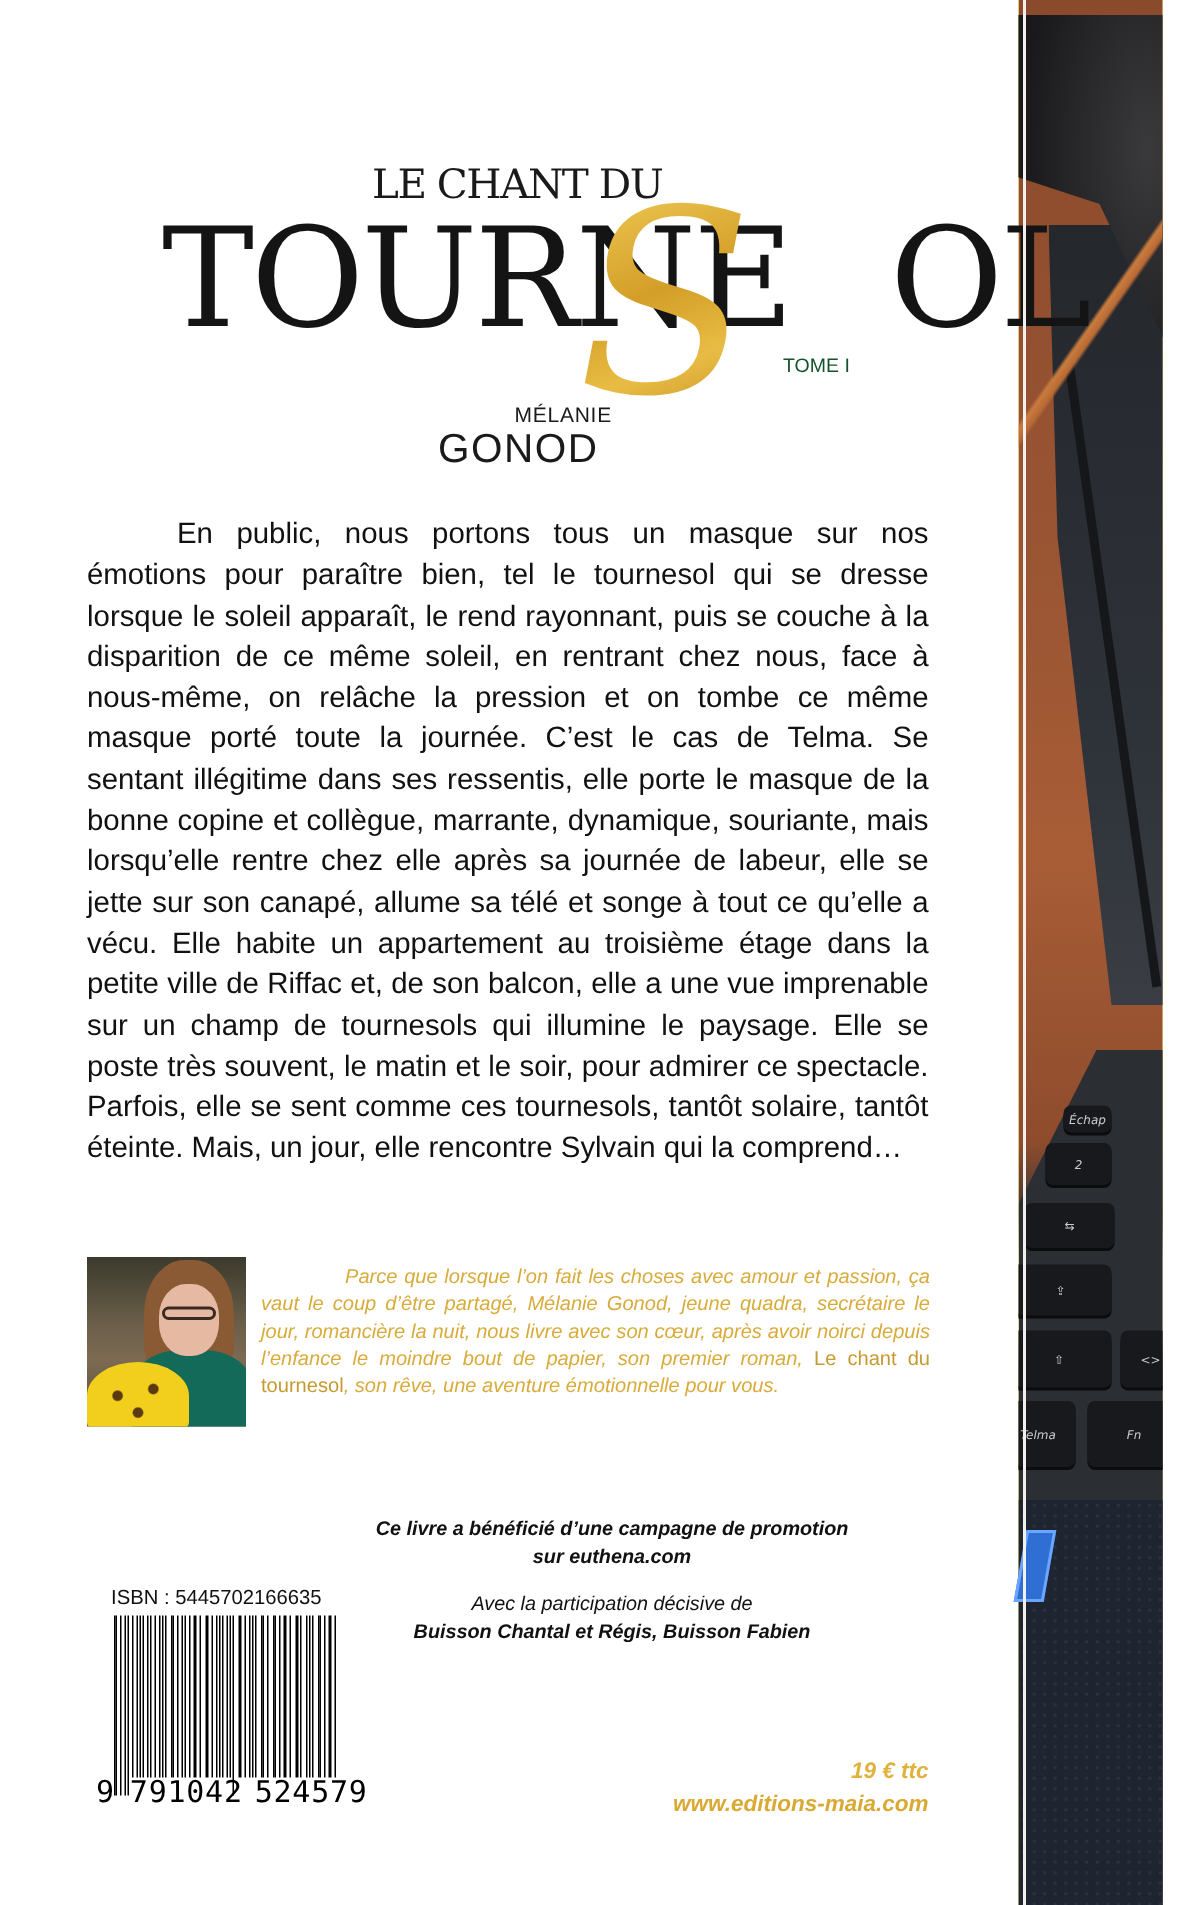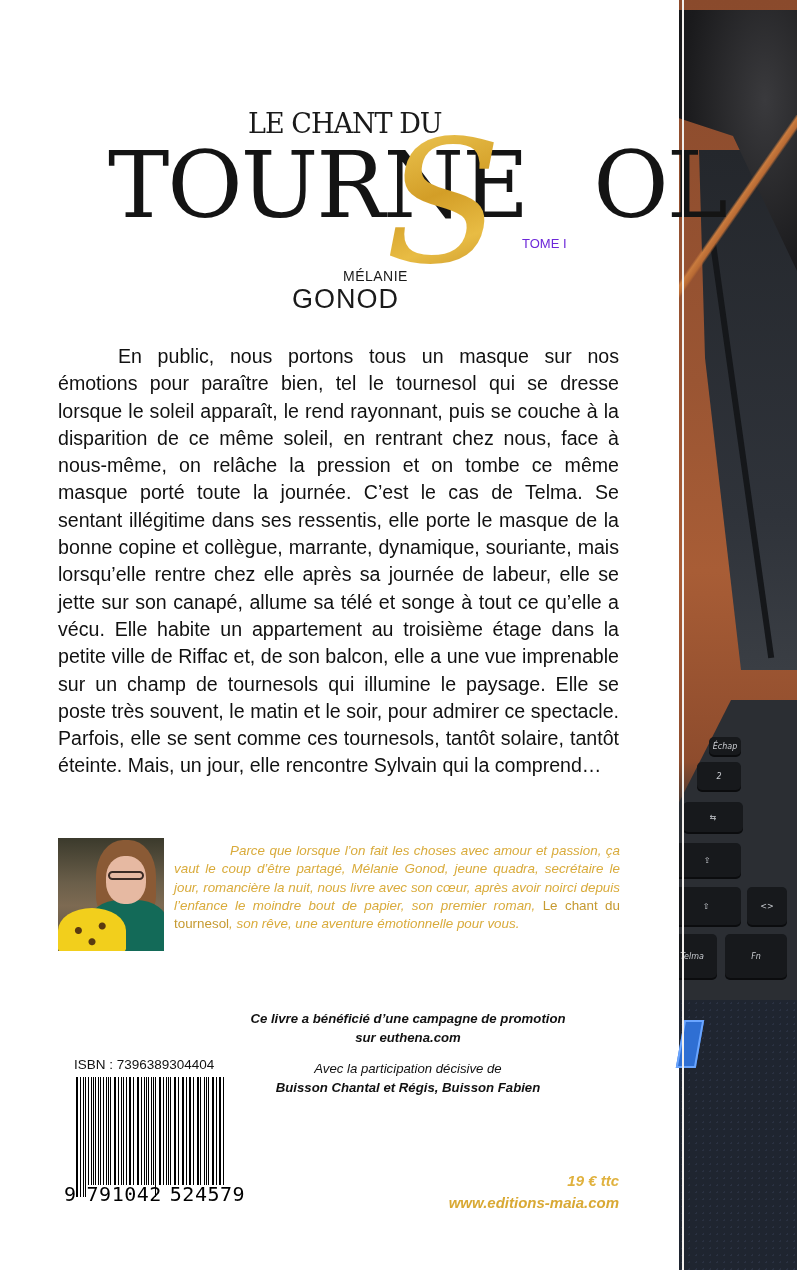--- a/index.html
+++ b/index.html
@@ -1,19 +1,19 @@
 <!DOCTYPE html>
 <html><head>
 <meta charset="utf-8">
 <style>
   html, body { margin:0; padding:0; }
   body { width:797px; height:1270px; position:relative; overflow:hidden; background:#ffffff; font-family:"Liberation Sans", sans-serif; }
 
   
-  .photo-strip { position:absolute; left:679px; top:0; width:118px; height:1270px; overflow:hidden; background:#fde047; }
+  .photo-strip { position:absolute; left:679px; top:0; width:96px; height:1270px; overflow:hidden; background:#fde047; }
   .strip-line { position:absolute; left:682px; top:0; width:2px; height:1270px; background:#f2efec; z-index:3; }
   .ps-wood { position:absolute; left:0; top:0; width:118px; height:1270px;
              background:linear-gradient(180deg,#8a4a2c 0%,#9a5533 30%,#a85d36 45%,#8e4c2d 60%,#3b3634 64%,#c7c3bf 66%,#c9c5c1 70%,#33343a 72%); }
   .ps-leather { position:absolute; left:-10px; top:10px; width:160px; height:300px; background:radial-gradient(ellipse at 60% 30%,#3a3a3d 0%,#1a1a1c 60%,#121214 100%);
                 clip-path:polygon(0 0,100% 0,100% 100%,88% 96%,40% 42%,0 35%); }
   .ps-leather-edge { position:absolute; left:0; top:115px; width:160px; height:210px;
                      background:linear-gradient(125deg,transparent 38%,#c97b3e 39%,#b86a34 41%,transparent 42%); }
   .ps-lid { position:absolute; left:20px; top:150px; width:120px; height:520px; background:linear-gradient(180deg,#24272c,#2f333a 70%,#3a3e44);
             clip-path:polygon(0 0,100% 0,100% 100%,35% 100%,5% 40%); }
   .ps-lid-bar { position:absolute; left:60px; top:240px; width:6px; height:420px; background:#15171a; transform:rotate(-8deg); }
@@ -22,21 +22,21 @@
   .ps-deck { position:absolute; left:0; top:1000px; width:130px; height:270px; background:radial-gradient(#2a3141 1px,transparent 1px) 0 0/7px 7px,#1f2530; }
   .key { position:absolute; background:#17191c; border-radius:5px; color:#c9ccd1; font-family:"DejaVu Sans", sans-serif; font-style:italic; font-size:8px; display:flex; align-items:center; justify-content:center; box-shadow:0 2px 0 #0b0c0e; }
   .sticker { position:absolute; left:680px; top:1020px; width:16px; height:44px; background:#2f6fd3; border:2px solid #6aa5ff; transform:skewX(-10deg); z-index:2; }
 
   
   .t-small { position:absolute; left:248px; top:108px; font-family:"DejaVu Serif", serif; font-size:27px; letter-spacing:-1px; color:#1a1a1a; font-weight:300; }
   .t-big { position:absolute; left:108px; top:140px; font-family:"DejaVu Serif", serif; font-size:92px; line-height:92px; color:#141414; letter-spacing:-2px; }
   .t-big .gap { display:inline-block; width:66px; }
   .t-s { position:absolute; left:385px; top:118px; font-family:"DejaVu Serif", serif; font-style:italic; font-size:170px; line-height:170px; color:#d8a935;
          background:linear-gradient(160deg,#f2cf5c 0%,#d39e27 45%,#e8bc44 70%,#c08a20 100%); -webkit-background-clip:text; background-clip:text; -webkit-text-fill-color:transparent; }
-  .t-tome { position:absolute; left:522px; top:236px; font-size:13px; color:#6d28d9; }
+  .t-tome { position:absolute; left:522px; top:236px; font-size:13px; color:#14532d; }
   .t-first { position:absolute; left:312px; top:268px; font-size:14px; color:#1a1a1a; letter-spacing:0.5px;margin-left:31px; }
   .t-last { position:absolute; left:292px; top:284px; font-size:27px; color:#1a1a1a; letter-spacing:1px; }
 
   
   .synopsis { position:absolute; left:58px; top:343px; width:561px; font-family:"Liberation Sans", sans-serif; font-size:19.6px; line-height:27.3px; color:#111; text-align:justify; margin:0; }
   .synopsis::first-line { }
   .indent { display:inline-block; width:60px; }
 
   
   .author-photo { position:absolute; left:58px; top:838px; width:106px; height:113px; overflow:hidden;
@@ -107,21 +107,21 @@
   <div class="ap-glasses"></div>
   <div class="ap-flowers"></div>
 </div>
 <p class="bio"><span class="indent" style="width:56px"></span><span>Parce que lorsque l’on fait les choses avec amour et passion, ça vaut le coup d’être partagé, Mélanie Gonod, jeune quadra, secrétaire le jour, romancière la nuit, nous livre avec son cœur, après avoir noirci depuis l’enfance le moindre bout de papier, son premier roman, </span><span class="roman">Le chant du tournesol</span><span>, son rêve, une aventure émotionnelle pour vous.</span></p>
 
 <div class="credits c-bold" style="top:1010px;">Ce livre a bénéficié d’une campagne de promotion</div>
 <div class="credits c-bold" style="top:1029px;">sur euthena.com</div>
 <div class="credits c-it" style="top:1060px;">Avec la participation décisive de</div>
 <div class="credits c-bold" style="top:1079px;">Buisson Chantal et Régis, Buisson Fabien</div>
 
-<div class="isbn-label">ISBN : 7396389304404</div>
+<div class="isbn-label">ISBN : 5445702166635</div>
 <div class="barcode" id="barcode">
     <span style="width: 1px; margin-right: 1px;"></span>
     <span style="width: 1px; margin-right: 2px;"></span>
     <span style="width: 1px; margin-right: 3px;"></span>
     <span style="width: 2px; margin-right: 1px;"></span>
     <span style="width: 3px; margin-right: 2px;"></span>
     <span style="width: 1px; margin-right: 3px;"></span>
     <span style="width: 2px; margin-right: 1px;"></span>
     <span style="width: 1px; margin-right: 2px;"></span>
     <span style="width: 1px; margin-right: 3px;"></span>

